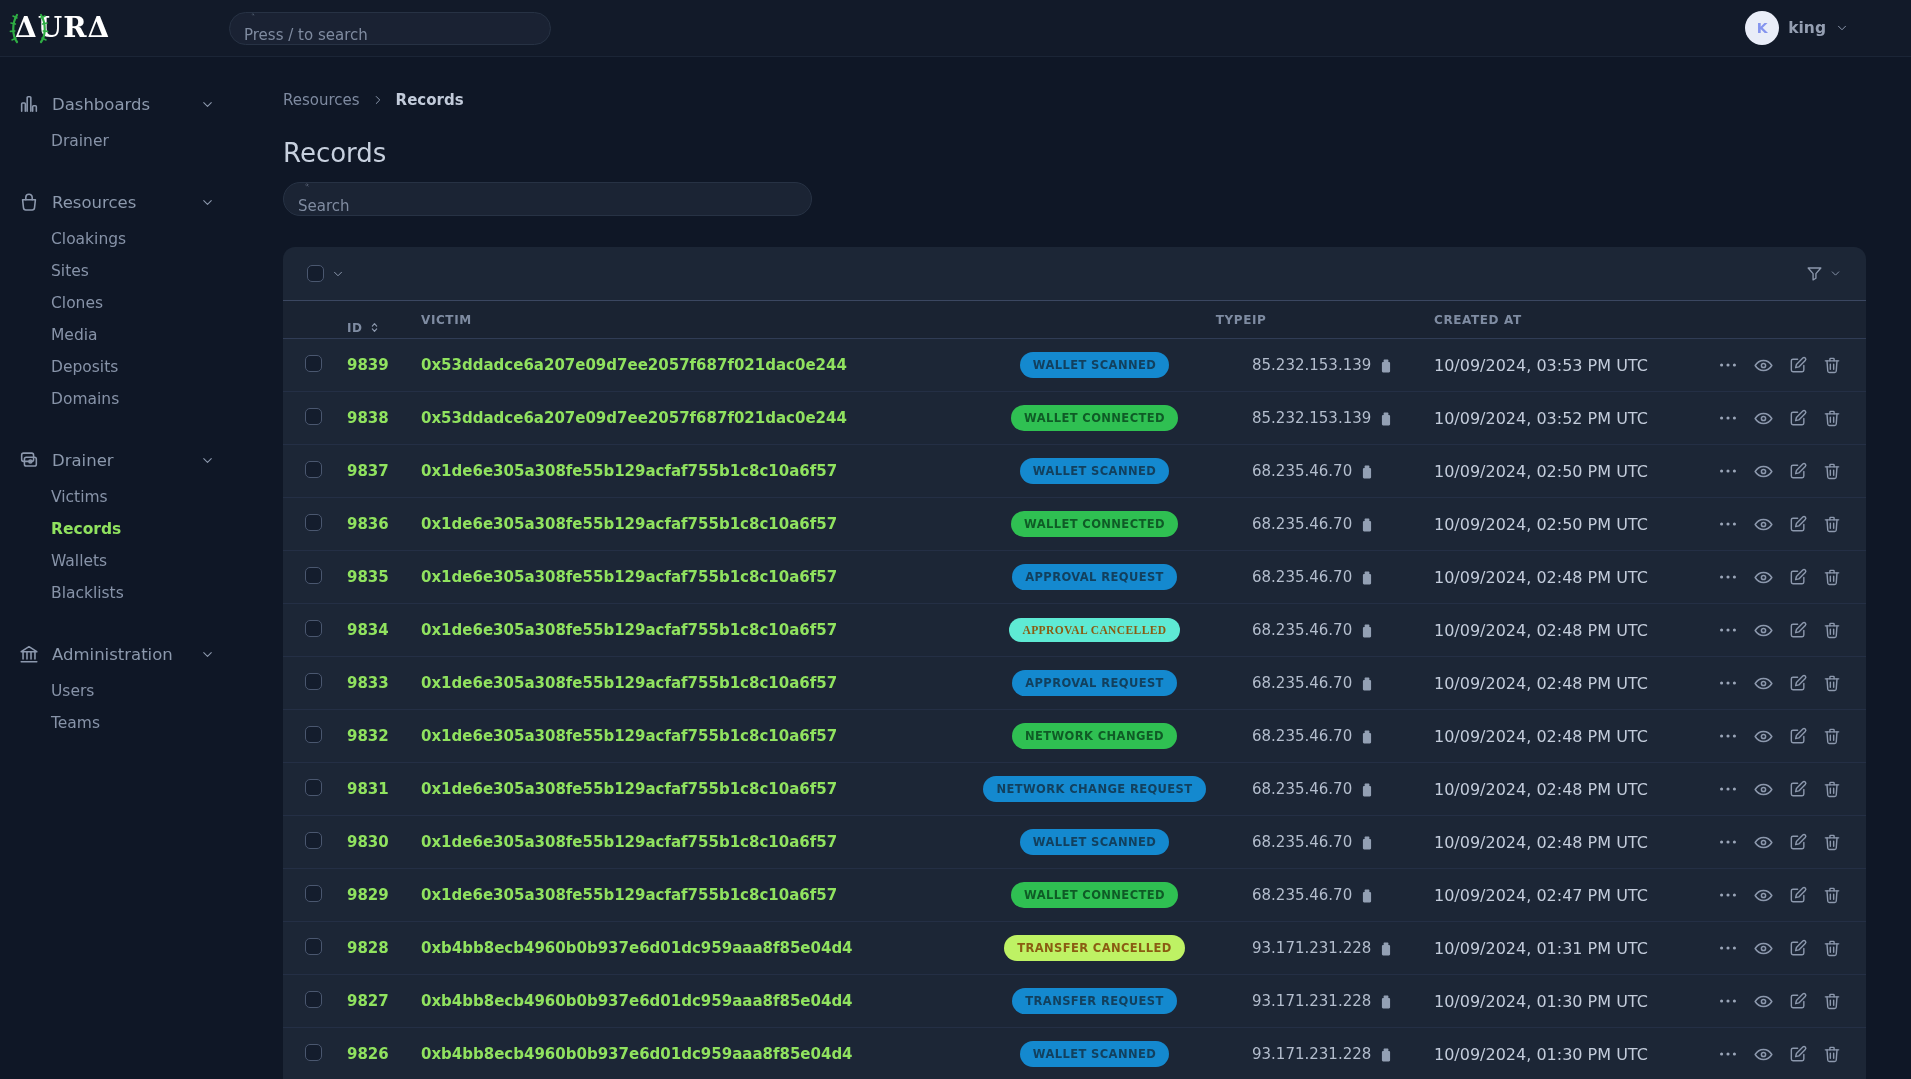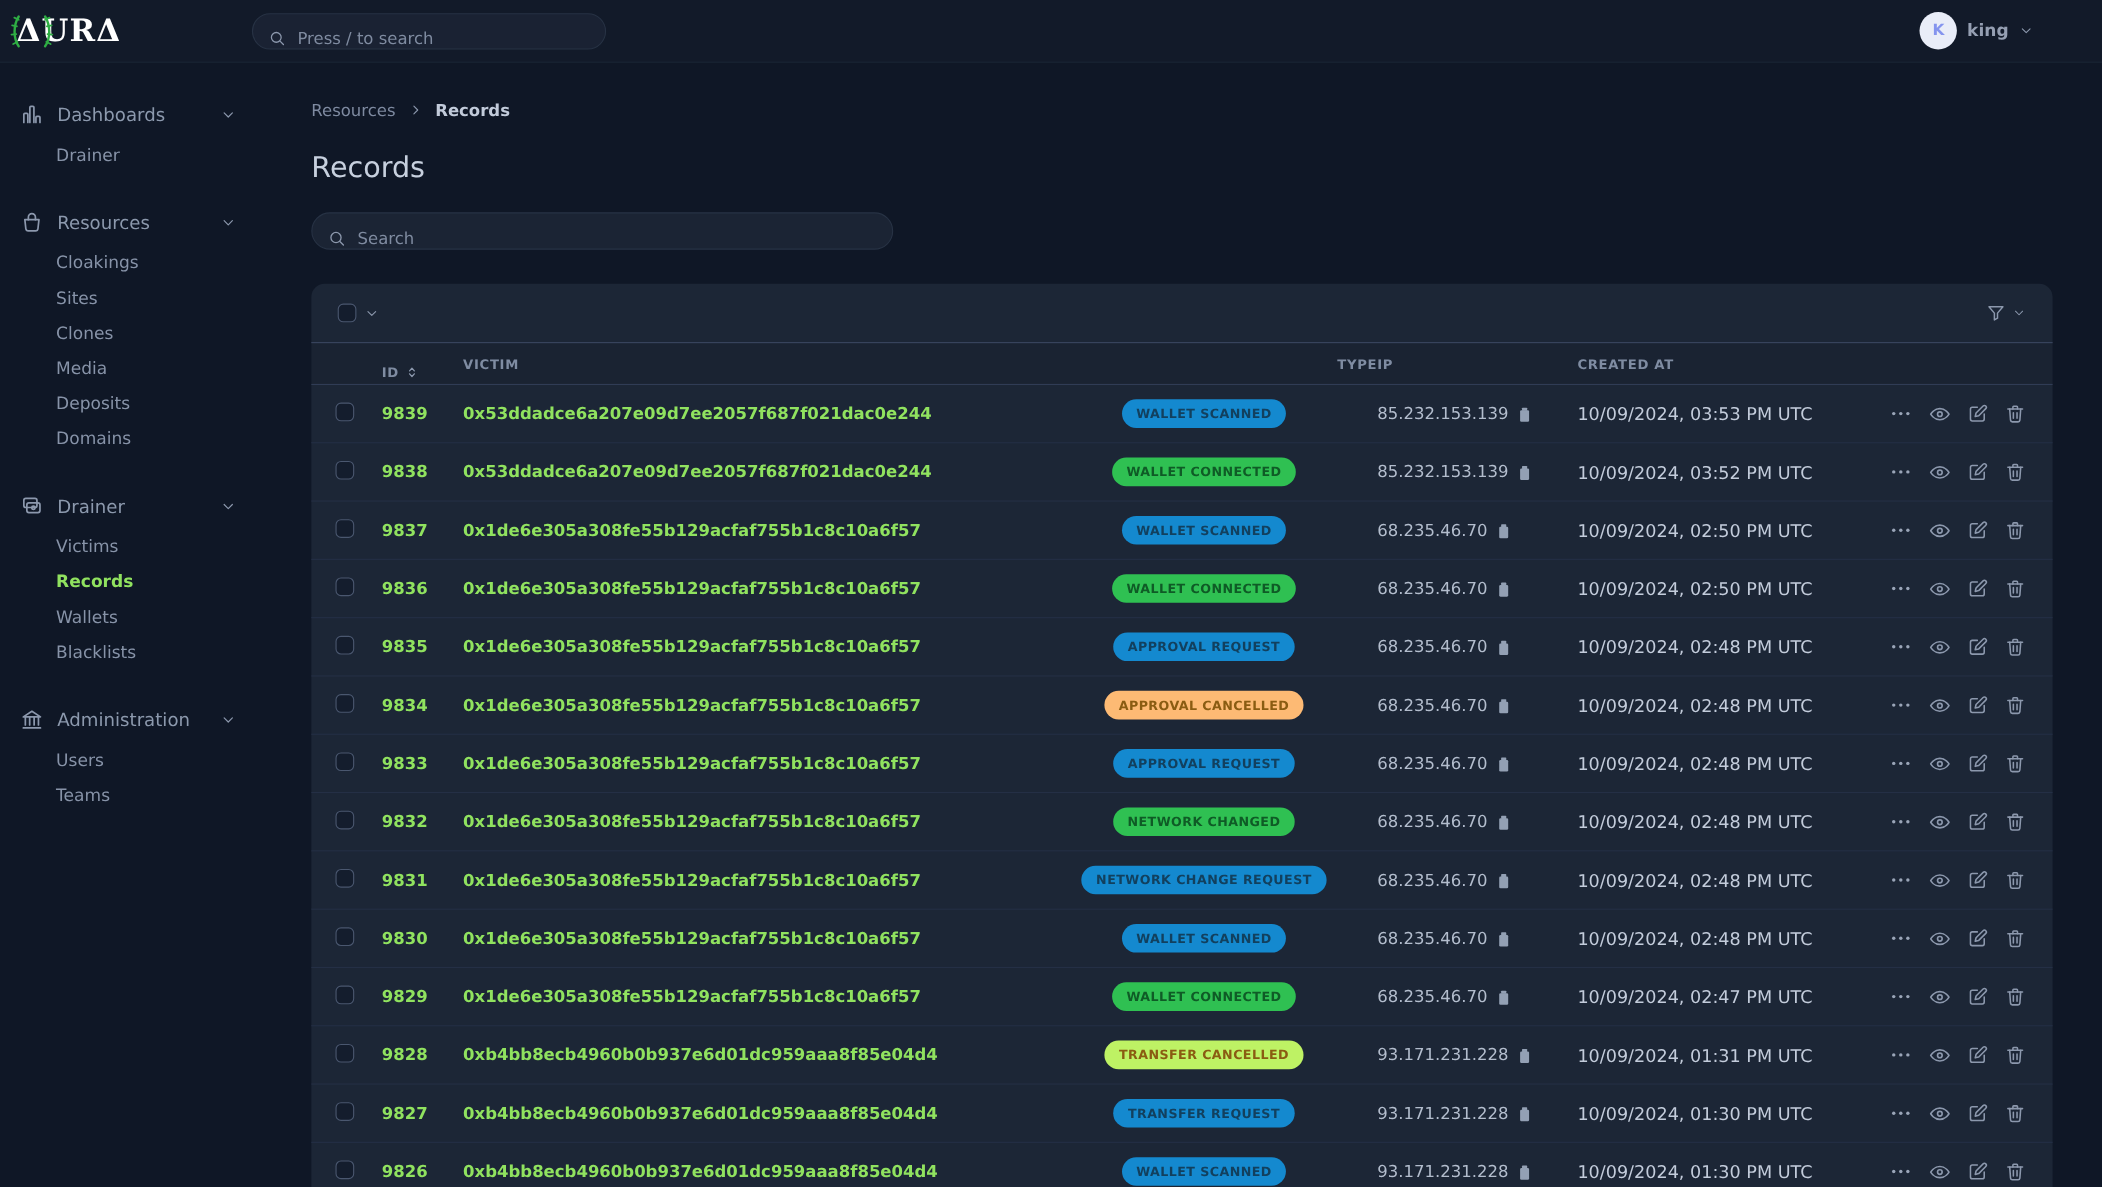--- a/index.html
+++ b/index.html
@@ -12,21 +12,21 @@
   }
   svg { display:block; }
   .icon { stroke:#8c98ad; fill:none; stroke-width:1.7; stroke-linecap:round; stroke-linejoin:round; }
 
   
   .topbar { height:57px; display:flex; align-items:center; background:#121a29; border-bottom:1px solid #1b2536; }
   .logo-wrap { width:283px; padding-left:15px; display:flex; align-items:center; }
   .logo { display:flex; align-items:flex-end; font-family:"DejaVu Serif", serif; font-weight:bold; color:#ffffff; font-size:28px; line-height:1; letter-spacing:1px; cursor:pointer; }
   .logo-first { position:relative; display:inline-block; }
   .logo-first svg { position:absolute; left:-6px; top:-4px; }
-  .pill-search { height:33px; border-radius:17px; background:#1a2233; border:1px solid #273244; display:flex; align-items:flex-end; gap:10px; padding:0 14px; }
+  .pill-search { height:33px; border-radius:17px; background:#1a2233; border:1px solid #273244; display:flex; align-items:flex-start; gap:10px; padding:0 14px;flex-direction:column; }
   .pill-search input { background:transparent; border:none; outline:none; color:#aab4c6; font-size:15px; font-family:"DejaVu Sans", sans-serif; width:100%; }
   .pill-search input::placeholder { color:#7f8ba0; }
   .topbar .pill-search { width:322px; margin-left:-54px; }
   .topbar-user { margin-left:auto; margin-right:62px; display:flex; align-items:center; gap:9px; cursor:pointer; }
   .avatar { width:34px; height:34px; border-radius:50%; background:#e9edf8; color:#8494ee; font-weight:bold; font-size:14px; display:flex; align-items:center; justify-content:center; }
   .user-name { color:#959fb2; font-weight:700; font-size:15.5px; }
 
   
   .shell { display:flex; }
   .sidebar { width:283px; flex:0 0 283px; padding-top:26px; }
@@ -36,21 +36,21 @@
   .section-head .chev { margin-left:auto; }
   .s-item { height:32px; display:flex; align-items:center; padding-left:51px; color:#8793a8; font-size:15.5px; cursor:pointer; }
   .s-item.active { color:var(--accent-green,#90e25f); font-weight:700; }
 
   
   .main { flex:1; }
   .breadcrumb { margin-top:34px; display:flex; align-items:center; gap:11px; font-size:15px; }
   .bc-parent { color:#7e8aa0; cursor:pointer; }
   .bc-current { color:#c2cbda; font-weight:700; }
   .page-title { margin-top:29px; font-size:26px; font-weight:500; color:#c7d0de; }
-  .main .pill-search { margin-top:25px; width:529px; height:34px; background:#1b2434; }
+  .main .pill-search { margin-top:14px; width:529px; height:34px; background:#1b2434; }
 
   
   .card { margin-top:31px; width:1583px; background:#1c2636; border-radius:12px 12px 0 0; }
   .toolbar { height:54px; display:flex; align-items:center; padding:0 24px; border-bottom:1px solid #3b4761; }
   .toolbar-left { display:flex; align-items:center; gap:7px; }
   .toolbar-right { margin-left:auto; display:flex; align-items:center; gap:5px; }
   .checkbox { width:17px; height:17px; border-radius:5px; border:1.5px solid #4a576f; background:#141d2d; display:inline-block; cursor:pointer; }
 
   .grid-row { display:grid; grid-template-columns:64px 74px 1fr 315px 182px 270px 162px; align-items:center; }
   .thead { height:38px; background:rgba(0,0,0,0.07); border-bottom:1px solid #303c55; color:#7f8ca2; font-size:12px; font-weight:700; letter-spacing:0.6px; }
@@ -419,21 +419,21 @@
         <path d="M6 7l0.9 12.2A2 2 0 0 0 8.9 21h6.2a2 2 0 0 0 2-1.8L18 7"></path>
                 <path d="M10 11v6M14 11v6"></path>
       </svg>
     </div>
   </div>
 
   <div class="grid-row trow">
     <div class="cb-cell"><span class="checkbox"></span></div>
     <div class="green-text">9834</div>
     <div class="green-text">0x1de6e305a308fe55b129acfaf755b1c8c10a6f57</div>
-    <div class="type-cell"><span class="badge" style="background: #fdba74; color: rgb(138, 92, 18);">APPROVAL CANCELLED</span></div>
+    <div class="type-cell"><span class="badge" style="background: #5eead4; color: rgb(138, 92, 18); font-family: Liberation Serif, serif;">APPROVAL CANCELLED</span></div>
     <div class="ip-cell">
       <span>68.235.46.70</span>
       <svg class="copy-icon" width="14" height="16" viewBox="0 0 24 26">
         <rect x="5" y="6" width="14" height="18" rx="2" fill="#93a0b4"></rect>
         <rect x="8" y="2" width="8" height="5" rx="1" fill="#93a0b4"></rect>
       </svg>
     </div>
     <div class="created-cell">10/09/2024, 02:48 PM UTC</div>
     <div class="actions-cell">
       <svg class="act" width="22" height="22" viewBox="0 0 24 24">

